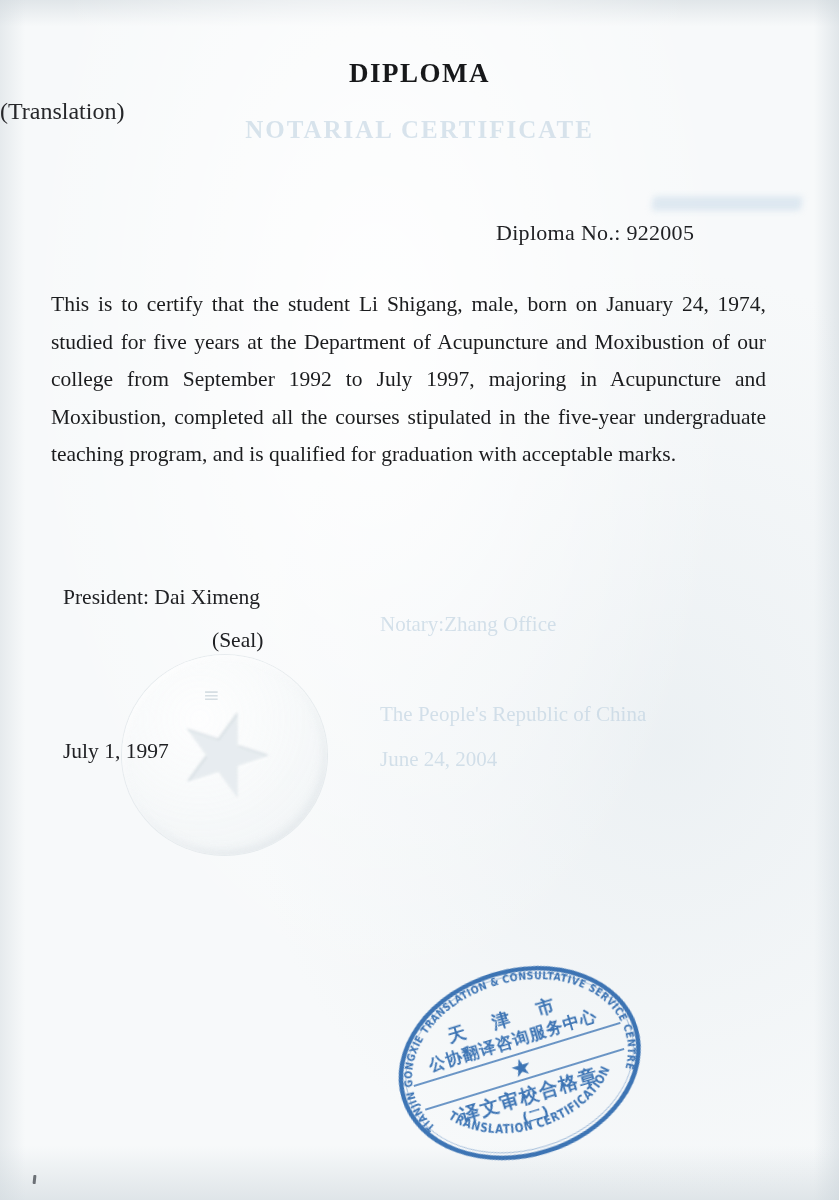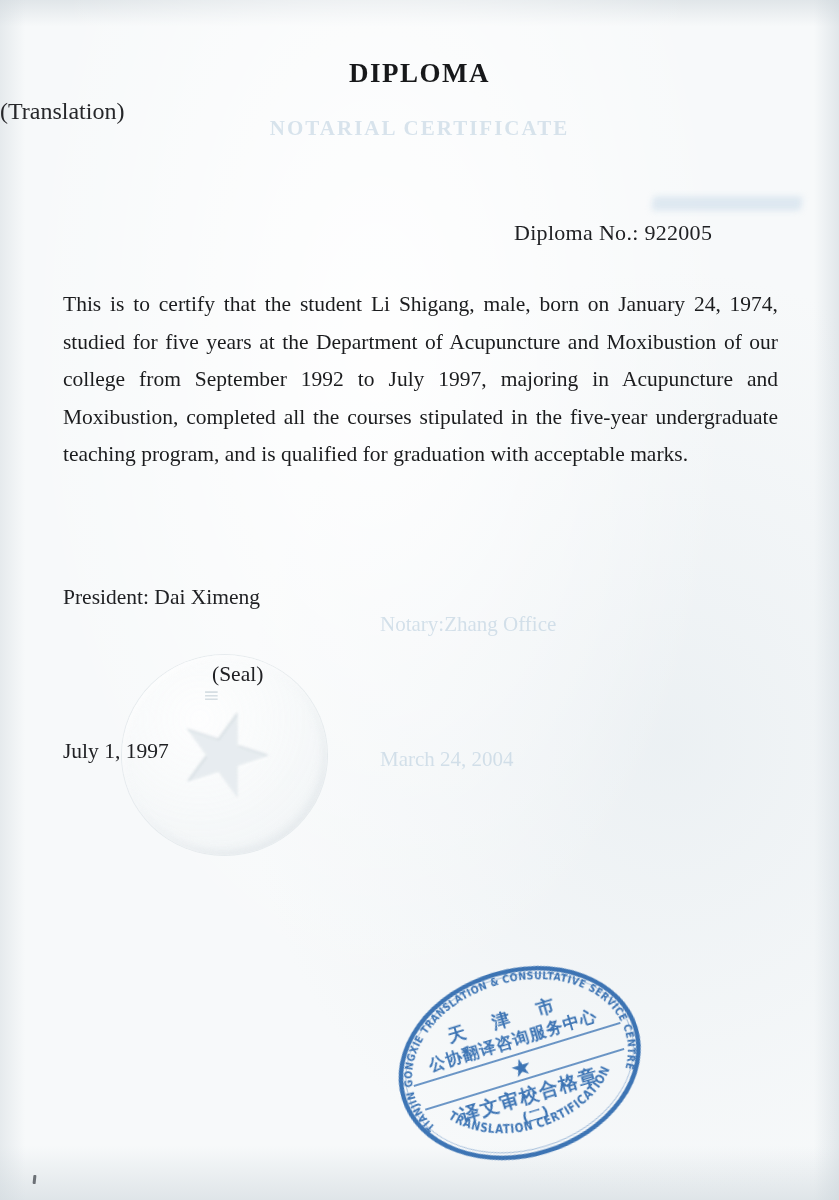--- a/index.html
+++ b/index.html
@@ -20,40 +20,40 @@
   
   .doc-title{
     left:0;right:0;top:58px;text-align:center;
     font-size:27px;font-weight:bold;letter-spacing:1.5px;color:#17181a;
   }
   .doc-subtitle{
     left:0;right:0;top:98px;text-align:left;
     font-size:24px;color:#26272a;
   }
   .diploma-no{
-    left:514px;top:220px;font-size:22px;color:#202124;letter-spacing:.3px;
+    left:496px;top:220px;font-size:22px;color:#202124;letter-spacing:.3px;
   }
   .body-par{
-    left:63px;top:286px;width:715px;
+    left:51px;top:286px;width:715px;
     font-size:21.5px;line-height:37.6px;
     text-align:justify;color:#1b1c1e;
   }
   .sig{left:63px;font-size:21.5px;color:#202124;}
   .sig-president{top:585px;text-align:right;}
   .sig-college{top:623px;}
-  .sig-seal{left:212px;top:662px;}
+  .sig-seal{left:212px;top:628px;}
   .sig-date{top:699px;margin-top:40px;}
   
   .ghost{
     color:#b5cbdc;opacity:.55;filter:blur(.7px);
     font-size:21px;pointer-events:none;
   }
   .ghost-header{
     left:0;right:0;top:116px;text-align:center;
-    font-size:21px;font-weight:bold;letter-spacing:2px;opacity:.5;
+    font-size:25px;font-weight:bold;letter-spacing:2px;opacity:.5;
   }
   .ghost-frag{
     left:652px;top:196px;width:150px;height:15px;
     background:rgba(168,196,222,.32);filter:blur(3px);
     transform:skewX(-6deg);border-radius:4px;
   }
   .ghost-notary{left:380px;top:612px;}
   .ghost-office{left:380px;top:657px;}
   .ghost-country{left:380px;top:702px;}
   .ghost-date{left:380px;top:747px;}
@@ -110,21 +110,22 @@
 
   <div class="abs emboss"></div>
   <div class="abs emboss-marks">≡</div>
   <div class="abs emboss-star">★</div>
 
   <div class="abs sig sig-president">President: Dai Ximeng</div>
   <div class="abs sig sig-seal">(Seal)</div>
   <div class="abs sig sig-date">July 1, 1997</div>
 
   <div class="abs ghost ghost-notary">Notary:Zhang Office</div>
-  <div class="abs ghost ghost-date">March 24, 2004</div>
+  <div class="abs ghost ghost-country">The People's Republic of China</div>
+  <div class="abs ghost ghost-date">June 24, 2004</div>
 
   <div class="abs stamp">
     <svg viewBox="0 0 260 210">
       <defs>
         <path id="arcTop" d="M 30,139 A 110 82 0 1 1 230,139" fill="none"></path>
         <path id="arcBottom" d="M 40,127 A 96 68 0 0 0 220,127" fill="none"></path>
       </defs>
       <ellipse cx="130" cy="104" rx="121" ry="92" fill="none" stroke="#2e6cb3" stroke-width="4.5"></ellipse>
       <ellipse cx="130" cy="104" rx="116" ry="87" fill="none" stroke="#2e6cb3" stroke-width="1" opacity="0.45"></ellipse>
       <text class="lat" font-size="10.8" letter-spacing="0.5">

